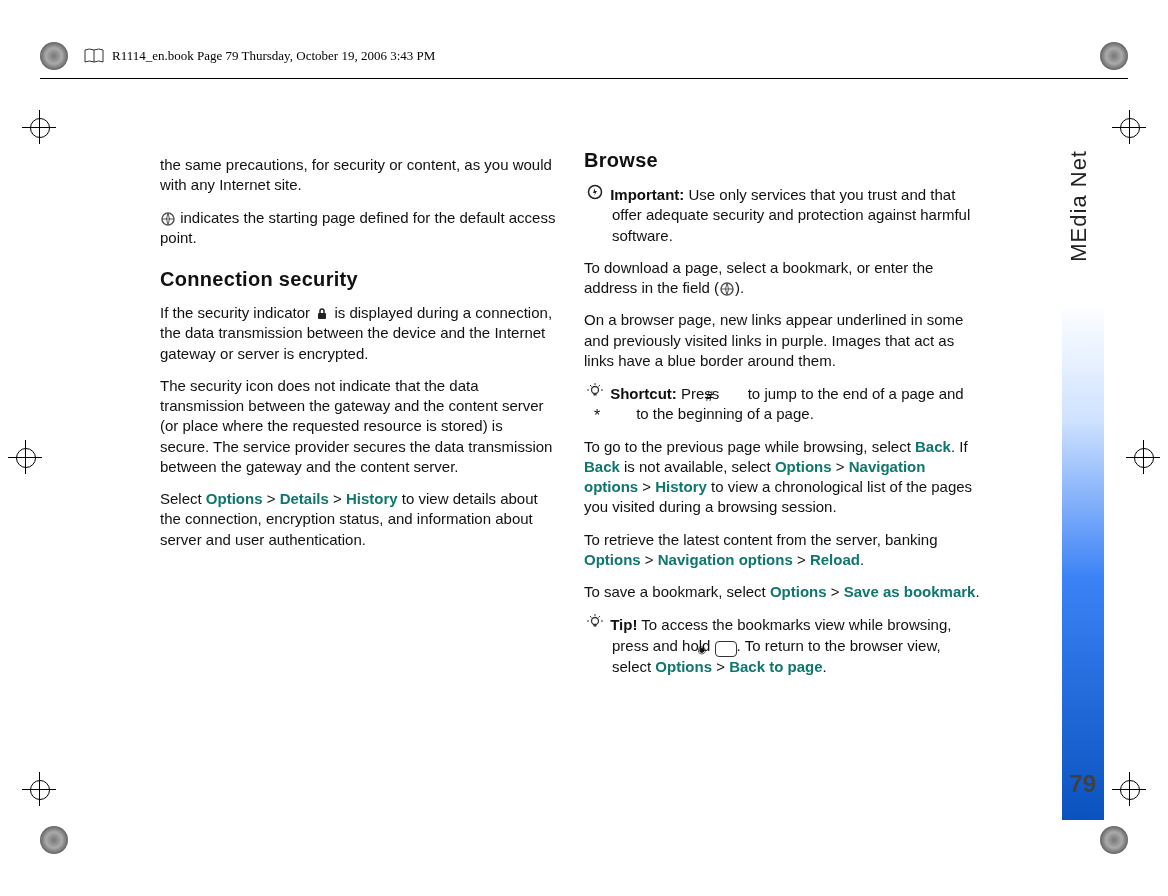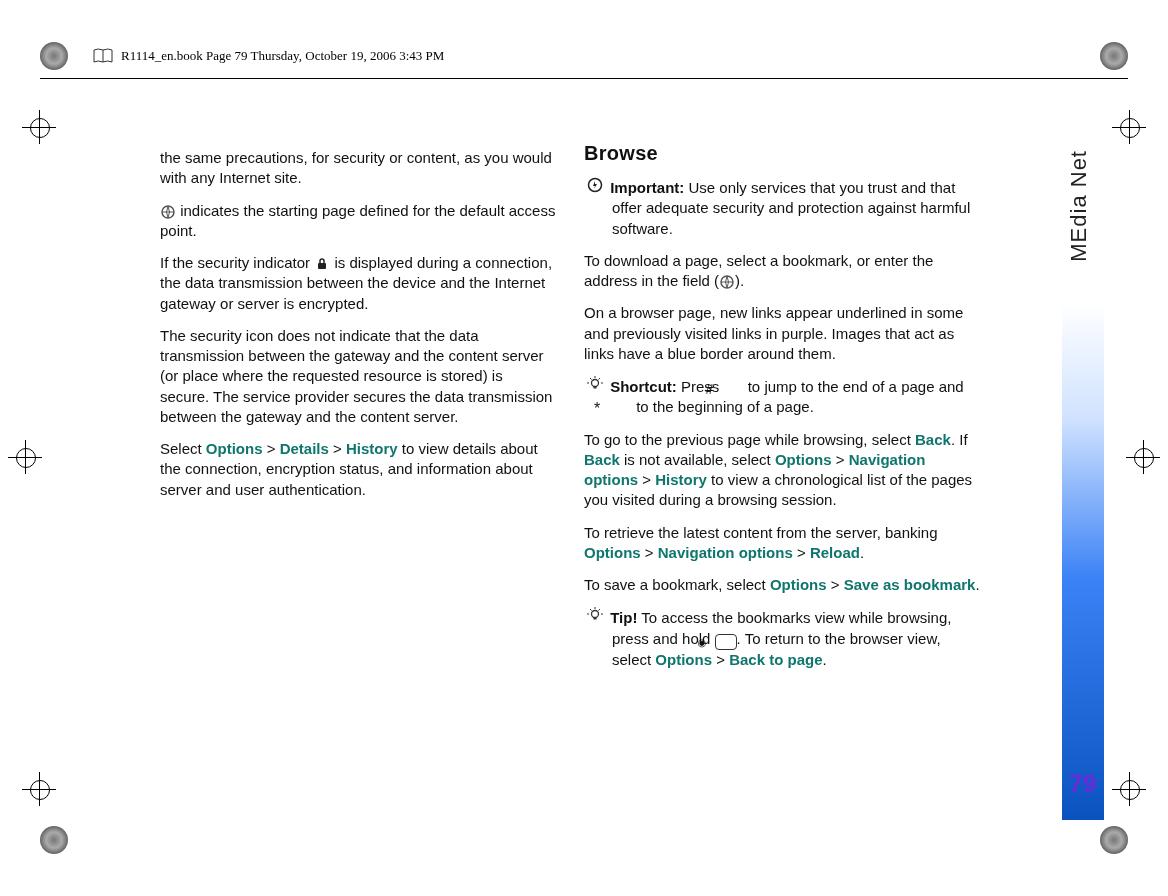--- a/index.html
+++ b/index.html
@@ -8,42 +8,42 @@
     font-family: "Segoe UI", Arial, sans-serif;
     background: #fff;
     width: 1168px;
     height: 896px;
     position: relative;
     overflow: hidden;
   }
   .header-strip {
     position: absolute;
     top: 48px;
-    left: 53px;
+    left: 44px;
     right: 40px;
     display: flex;
     align-items: flex-start;
     font-size: 13px;
     font-family: "Times New Roman", serif;
   }
   .header-icon {
     display: inline-flex;
     align-items: center;
     margin-right: 8px;
   }
   .hr-top {
     position: absolute;
     top: 78px;
     left: 40px;
     right: 40px;
     border-top: 1px solid #000;
   }
   .page-area {
     position: absolute;
-    top: 140px;
+    top: 147px;
     left: 160px;
     width: 820px;
     display: flex;
     gap: 28px;
     font-size: 15px;
     line-height: 1.35;
     color: #111;
   }
   .col {
     flex: 1;
@@ -98,21 +98,21 @@
     letter-spacing: 1px;
     color: #222;
     text-align: left;
   }
   .page-num {
     position: absolute;
     right: 72px;
     top: 770px;
     font-size: 24px;
     font-weight: 700;
-    color: #6d28d9;
+    color: #404040;
   }
   
   .reg {
     position: absolute;
     width: 28px;
     height: 28px;
     border-radius: 50%;
     background: radial-gradient(circle, #777 0%, #aaa 40%, #666 70%, #888 100%);
   }
   .reg.tl { top: 42px; left: 40px; }
@@ -195,20 +195,21 @@
     <p>the same precautions, for security or content, as you would with any Internet site.</p>
     <p>
       <span class="inline-icon">
         <svg width="14" height="14" viewBox="0 0 14 14">
             <circle cx="7" cy="7" r="6" fill="none" stroke="#555" stroke-width="1.5"></circle>
             <path d="M1 7 H13 M7 1 Q10 7 7 13 Q4 7 7 1" fill="none" stroke="#555" stroke-width="1"></path>
           </svg>
       </span><span> indicates the starting page defined for the default access point.</span>
     </p>
 
+    <h1 class="section">Connection security</h1>
 
     <p>
       <span>If the security indicator </span>
       <span class="inline-icon">
         <svg width="14" height="14" viewBox="0 0 14 14">
             <rect x="3" y="6" width="8" height="6" rx="1" fill="#222"></rect>
             <path d="M5 6 V4 a2 2 0 0 1 4 0 V6" fill="none" stroke="#222" stroke-width="1.5"></path>
           </svg>
       </span>
       <span> is displayed during a connection, the data transmission between the device and the Internet gateway or server is encrypted.</span>

